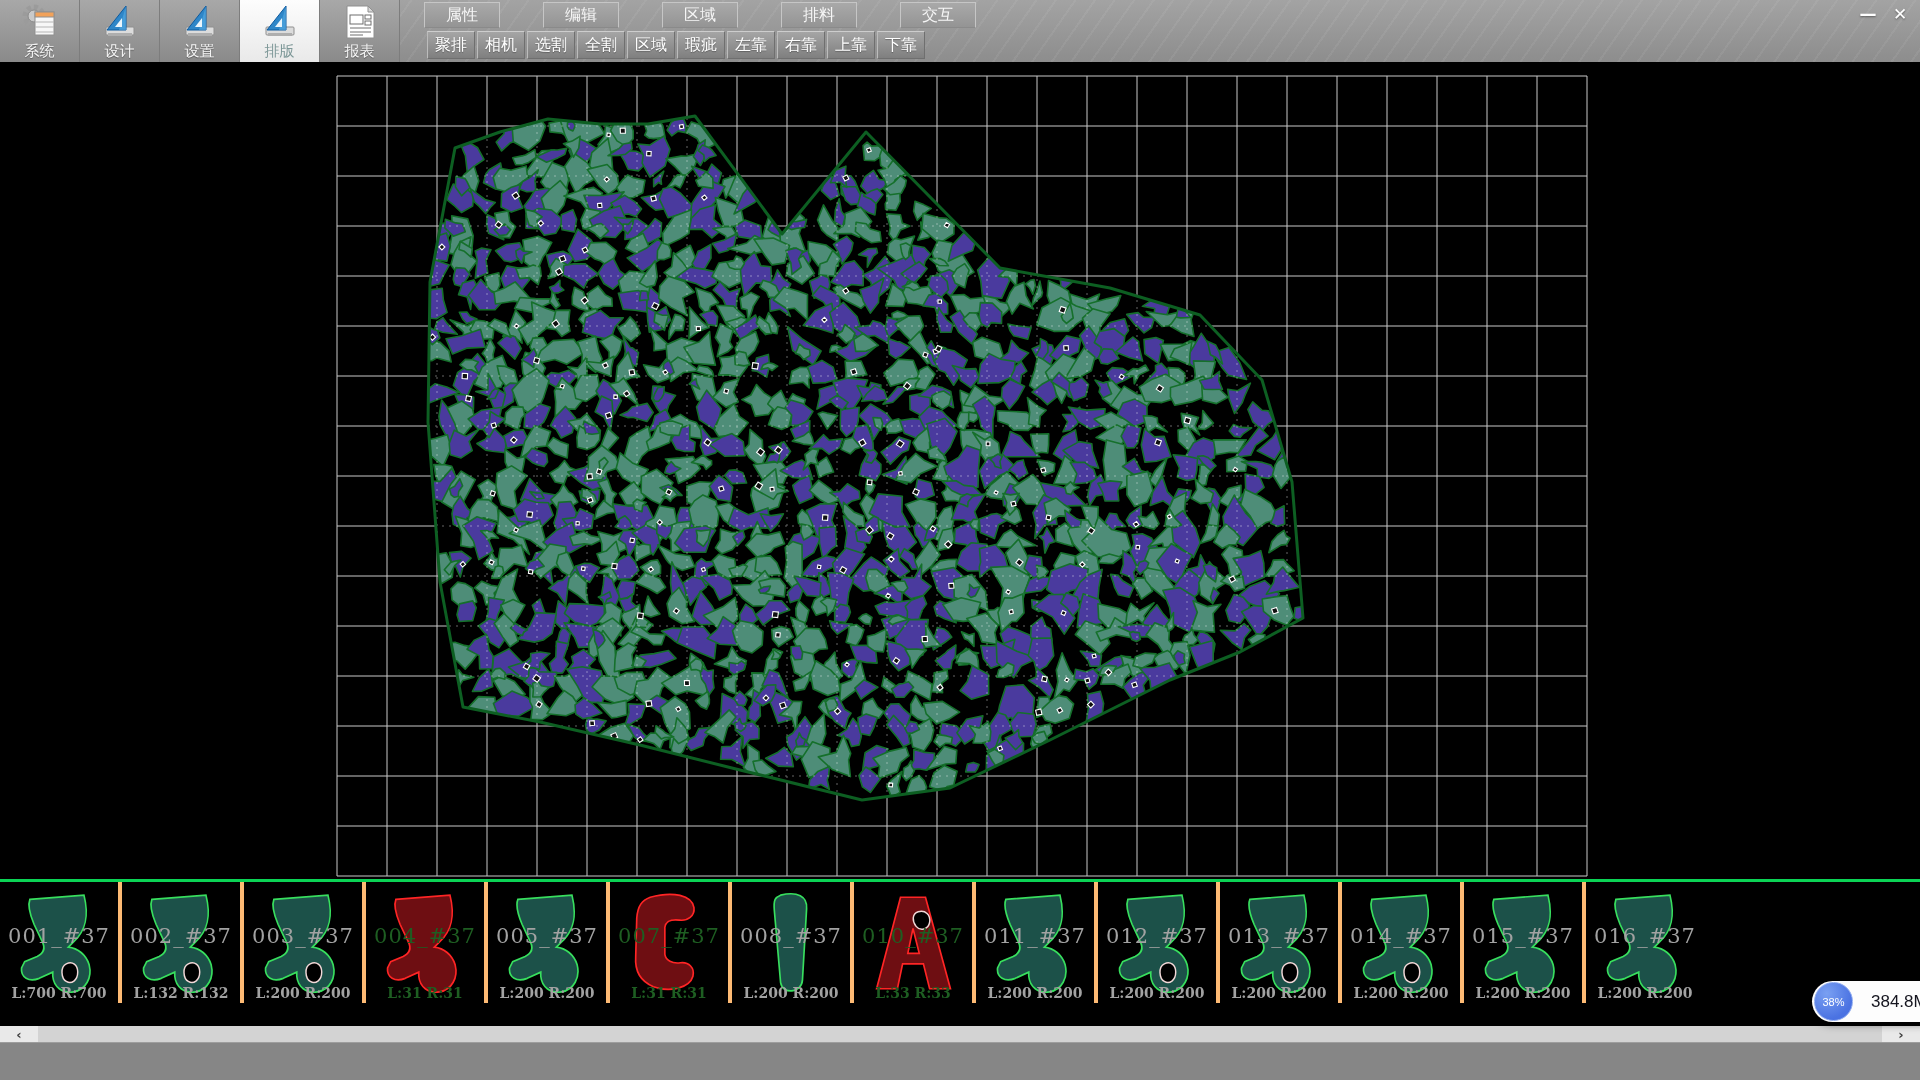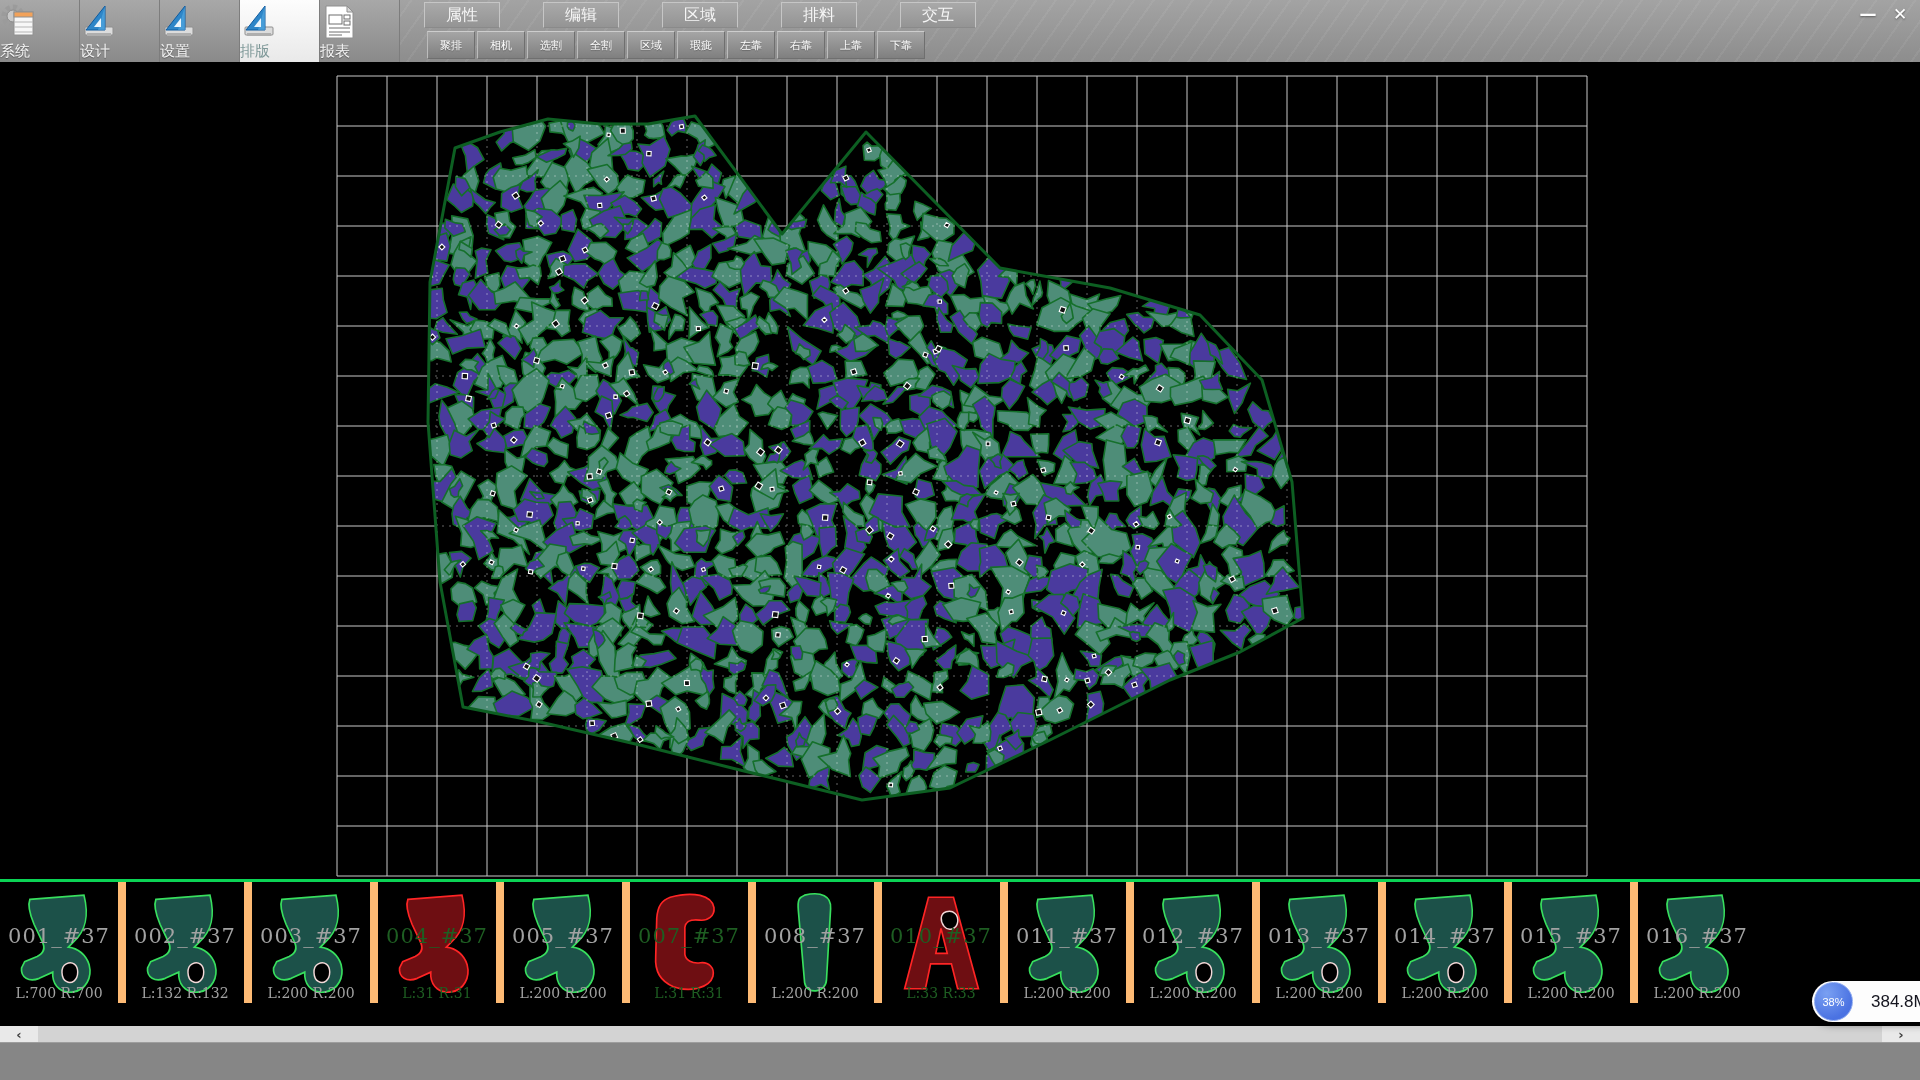--- a/index.html
+++ b/index.html
@@ -13,21 +13,21 @@
     position:absolute;left:0;top:0;width:1920px;height:62px;
     background:linear-gradient(#a3a3a3,#8d8d8d);
   }
   .ribbon::after{
     content:"";position:absolute;inset:0;pointer-events:none;
     background:repeating-linear-gradient(125deg,rgba(255,255,255,.06) 0 2px,transparent 2px 16px);
   }
   .main-buttons{position:absolute;left:0;top:0;height:62px;display:flex;z-index:3;}
   .main-btn{
     width:80px;height:62px;position:relative;display:flex;flex-direction:column;
-    align-items:flex-start;justify-content:flex-start;cursor:pointer;
+    align-items:center;justify-content:flex-start;cursor:pointer;
     border-right:1px solid #7d7d7d;box-sizing:border-box;
     background:linear-gradient(#a8a8a8,#8a8a8a);
   }
   .main-btn .mb-icon{margin-top:3px;width:38px;height:38px;display:block;}
   .main-btn .mb-label{
     color:#f5f5f5;font-size:15px;line-height:18px;margin-top:1px;
     text-shadow:0 1px 1px rgba(0,0,0,.35);
   }
   .main-btn.active{background:linear-gradient(#fdfdfd,#e9e9e9);}
   .main-btn.active .mb-label{color:#7e9898;text-shadow:none;}
@@ -37,48 +37,48 @@
     border:1px solid #c6c6c6;border-bottom-color:#8a8a8a;
     background:linear-gradient(#a9a9a9,#949494);
     color:#f6f6f6;font-size:16px;display:flex;align-items:center;justify-content:center;
     cursor:pointer;
   }
   .tool-row{position:absolute;left:427px;top:31px;display:flex;z-index:3;}
   .tool-btn{
     width:48px;height:28px;margin-right:2px;box-sizing:border-box;
     border:1px solid #6f6f6f;border-top-color:#cdcdcd;border-left-color:#bcbcbc;
     background:linear-gradient(#a5a5a5,#7f7f7f);
-    color:#ffffff;font-size:11px;display:flex;align-items:center;justify-content:center;
+    color:#ffffff;font-size:16px;display:flex;align-items:center;justify-content:center;
     cursor:pointer;text-shadow:0 1px 1px rgba(0,0,0,.3);
   }
   .window-controls{position:absolute;right:4px;top:2px;display:flex;z-index:4;}
   .win-btn{
     width:32px;height:24px;border:0;background:transparent;color:#fff;
     font-size:17px;font-weight:bold;cursor:pointer;line-height:22px;text-align:center;
     font-family:"DejaVu Sans",sans-serif;text-shadow:0 1px 2px rgba(0,0,0,.4);
   }
   
   .canvas-area{position:absolute;left:0;top:62px;width:1920px;height:817px;background:#000;}
   .canvas-area svg{display:block;}
   
   .strip-separator{position:absolute;left:0;top:879px;width:1920px;height:3px;}
   .filmstrip{position:absolute;left:0;top:882px;width:1920px;height:121px;display:flex;background:#000;}
   .thumb{
-    width:118px;height:121px;position:relative;border-right:8px solid #fdba74;
+    width:118px;height:121px;position:relative;border-right:4px solid #fdba74;
     box-sizing:content-box;flex:0 0 auto;cursor:pointer;background:#000;overflow:hidden;
   }
   .thumb:last-child{border-right:none;}
   .thumb svg{position:absolute;left:50%;top:50%;transform:translate(-50%,-50%);}
   .thumb .t-label{
     position:absolute;left:0;right:0;top:42px;text-align:center;
     font-family:"DejaVu Serif",serif;font-size:21px;letter-spacing:1px;z-index:2;
   }
   .thumb .t-caption{
     position:absolute;left:0;right:0;bottom:2px;text-align:center;
-    font-family:"DejaVu Serif",serif;font-size:14px;z-index:2;
+    font-family:"DejaVu Serif",serif;font-size:14px;z-index:2;font-weight:bold;
   }
   .thumb.teal .t-label,.thumb.teal .t-caption{color:#a2a2a2;}
   .thumb.red  .t-label,.thumb.red  .t-caption{color:#1e5e22;}
   
   .badge{
     position:absolute;left:1812px;top:981px;height:41px;z-index:10;
     background:#fdfdfd;border-radius:21px;display:flex;align-items:center;
     padding:0 12px 0 2px;box-shadow:0 2px 8px rgba(0,0,0,.55);
   }
   .badge-circle{

